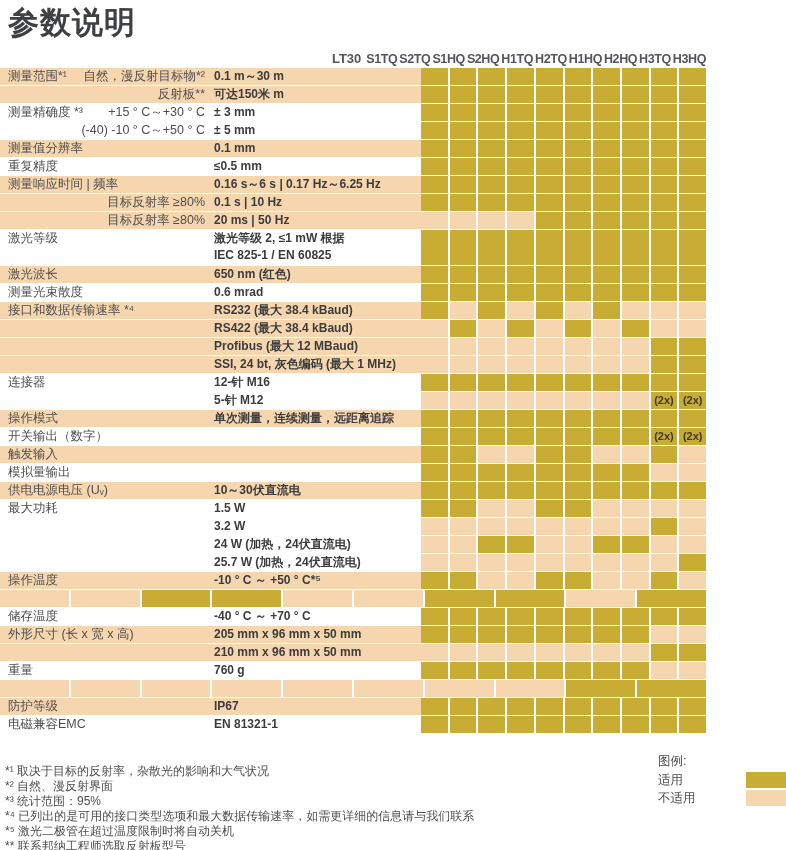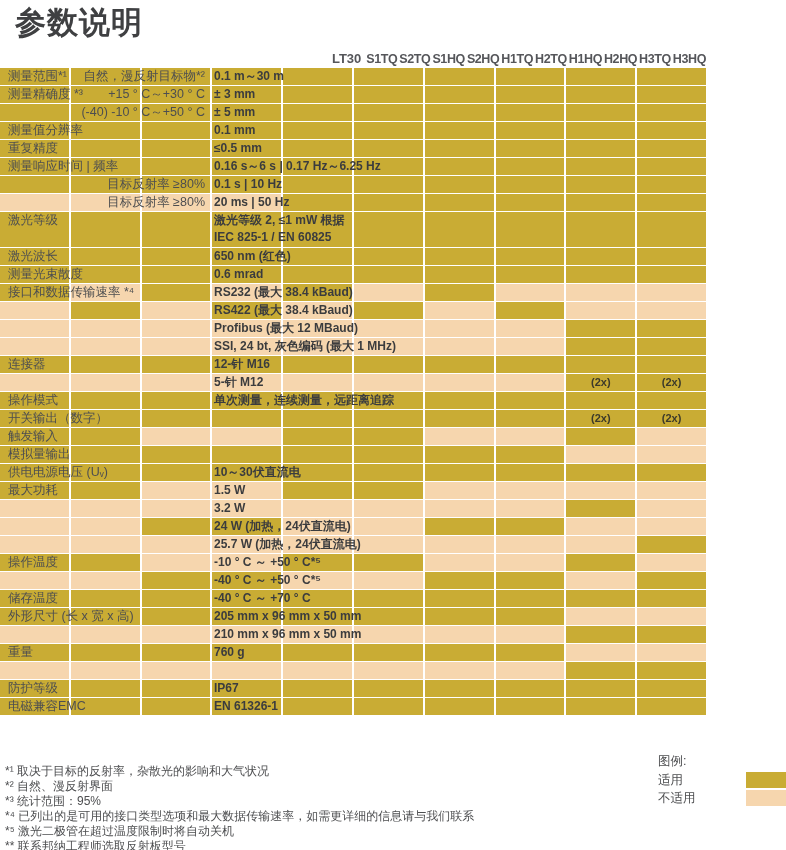--- a/index.html
+++ b/index.html
@@ -3,27 +3,27 @@
 <meta charset="utf-8">
 <style>
   :root{
     --on:#c9ac34;
     --off:#f6d6ae;
     --band:#f6d6ae;
   }
   html,body{margin:0;padding:0;background:#ffffff;}
   body{width:786px;height:850px;font-family:"Liberation Sans",sans-serif;}
   .page{position:relative;width:786px;height:850px;background:#fff;overflow:hidden;}
-  .title{position:absolute;left:15px;top:2px;font-size:31px;font-weight:bold;color:#3f4042;letter-spacing:1px;margin:0;}
+  .title{position:absolute;left:8px;top:2px;font-size:31px;font-weight:bold;color:#3f4042;letter-spacing:1px;margin:0;}
   .table{position:absolute;left:0;top:47px;width:706px;}
   .hrow{display:flex;height:19px;align-items:flex-end;margin-bottom:2px;}
   .hleft{width:421px;box-sizing:border-box;text-align:right;padding-right:5px;font-weight:bold;font-size:13px;color:#55565a;}
   .hcells{flex:1;display:flex;gap:2px;}
   .hcell{flex:1;text-align:center;font-weight:bold;font-size:12.5px;color:#55565a;letter-spacing:-0.4px;white-space:nowrap;}
-  .trow{display:flex;height:17px;margin-bottom:1px;flex-direction:column;}
+  .trow{display:flex;height:17px;margin-bottom:1px;}
   .trow.tall{height:35px;}
   .left{position:relative;width:421px;font-size:12.5px;color:#4d4e50;}
   .band-tan .left{background:var(--band);}
   .band-white .left{background:#ffffff;}
   .lbl{position:absolute;left:8px;top:0;line-height:17px;white-space:nowrap;}
   .sub{position:absolute;right:216px;top:0;line-height:17px;white-space:nowrap;}
   .val{position:absolute;left:214px;top:0;line-height:17px;white-space:nowrap;font-weight:bold;color:#3b3c3e;font-size:12px;}
   .val .vline{display:block;line-height:17px;}
   .cells{flex:1;display:flex;gap:2px;}
   .cell{flex:1;text-align:center;line-height:17px;font-size:11px;font-weight:bold;color:#3c3a2a;}
@@ -75,20 +75,40 @@
             <div class="cell on"></div>
             <div class="cell on"></div>
             <div class="cell on"></div>
             <div class="cell on"></div>
             <div class="cell on"></div>
             <div class="cell on"></div>
             <div class="cell on"></div>
             <div class="cell on"></div>
           </div>
         </div>
+        <div class="trow band-tan">
+          <div class="left">
+            <span class="sub">反射板**</span>
+            <span class="val">
+              <span class="vline">可达150米 m</span>
+            </span>
+          </div>
+          <div class="cells">
+            <div class="cell on"></div>
+            <div class="cell on"></div>
+            <div class="cell on"></div>
+            <div class="cell on"></div>
+            <div class="cell on"></div>
+            <div class="cell on"></div>
+            <div class="cell on"></div>
+            <div class="cell on"></div>
+            <div class="cell on"></div>
+            <div class="cell on"></div>
+          </div>
+        </div>
         <div class="trow band-white">
           <div class="left">
             <span class="lbl">测量精确度 *³</span>
             <span class="sub">+15 ° C～+30 ° C</span>
             <span class="val">
               <span class="vline">± 3 mm</span>
             </span>
           </div>
           <div class="cells">
             <div class="cell on"></div>
@@ -582,25 +602,20 @@
             <div class="cell off"></div>
             <div class="cell on"></div>
             <div class="cell on"></div>
             <div class="cell off"></div>
             <div class="cell off"></div>
             <div class="cell on"></div>
             <div class="cell off"></div>
           </div>
         </div>
         <div class="trow band-tan">
-          <div class="left">
-            <span class="val">
-              <span class="vline">-40 ° C ～ +50 ° C*⁵</span>
-            </span>
-          </div>
           <div class="cells">
             <div class="cell off"></div>
             <div class="cell off"></div>
             <div class="cell on"></div>
             <div class="cell on"></div>
             <div class="cell off"></div>
             <div class="cell off"></div>
             <div class="cell on"></div>
             <div class="cell on"></div>
             <div class="cell off"></div>
@@ -717,21 +732,21 @@
             <div class="cell on"></div>
             <div class="cell on"></div>
             <div class="cell on"></div>
             <div class="cell on"></div>
           </div>
         </div>
         <div class="trow band-white">
           <div class="left">
             <span class="lbl">电磁兼容EMC</span>
             <span class="val">
-              <span class="vline">EN 61326-1</span>
+              <span class="vline">EN 81321-1</span>
             </span>
           </div>
           <div class="cells">
             <div class="cell on"></div>
             <div class="cell on"></div>
             <div class="cell on"></div>
             <div class="cell on"></div>
             <div class="cell on"></div>
             <div class="cell on"></div>
             <div class="cell on"></div>

